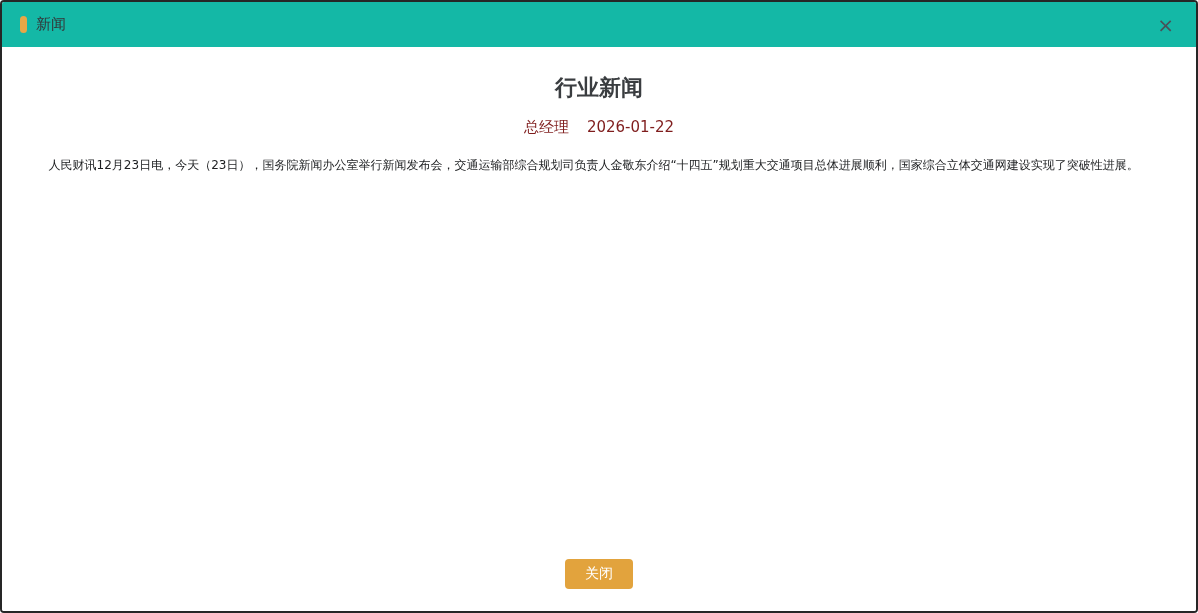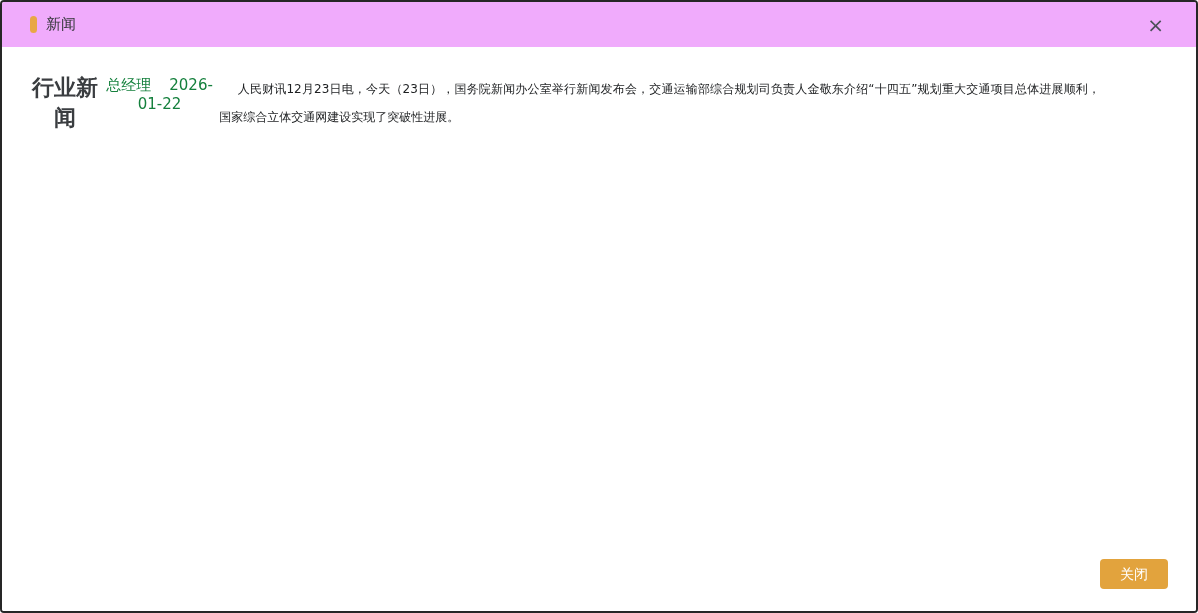--- a/index.html
+++ b/index.html
@@ -13,24 +13,24 @@
     border-radius: 4px;
     background: #ffffff;
     display: flex;
     flex-direction: column;
     overflow: hidden;
   }
 
   .dialog-header {
     height: 45px;
     flex: none;
-    background: #f0abfc;
+    background: #14b8a6;
     display: flex;
     align-items: center;
-    padding: 0 28px;
+    padding: 0 18px;
   }
   .title-marker {
     width: 7px;
     height: 17px;
     background: #e9a746;
     border-radius: 4px;
     margin-right: 9px;
     flex: none;
   }
   .header-title {
@@ -43,38 +43,38 @@
     line-height: 1;
     color: #4a5058;
     cursor: pointer;
     padding: 2px 4px;
     user-select: none;
   }
 
   .content {
     flex: 1;
     display: flex;
-    flex-direction: row;
+    flex-direction: column;
     padding: 14px 28px 22px 28px;
     background: #ffffff;
     overflow: hidden;
   }
 
   .article-title {
     text-align: center;
     font-size: 22px;
     font-weight: bold;
     color: #3a3d40;
     margin-top: 12px;
   }
 
   .byline {
     text-align: center;
     font-size: 15px;
-    color: #15803d;
+    color: #7f1d1d;
     margin-top: 15px;
   }
   .byline .byline-date { margin-left: 18px; }
 
   .paragraphs {
     margin-top: 15px;
     font-size: 12px;
     line-height: 27.5px;
     color: #1d1f21;
     text-align: justify;
@@ -87,21 +87,21 @@
   .dialog-footer {
     margin-top: auto;
     flex: none;
     text-align: center;
   }
   .close-button {
     display: inline-block;
     background: #e2a33d;
     color: #ffffff;
     font-size: 14px;
-    font-family: Liberation Sans, sans-serif;
+    font-family: Liberation Serif, serif;
     border: none;
     border-radius: 4px;
     padding: 8px 20px;
     cursor: pointer;
     line-height: 1;
   }
 </style>
 </head>
 <body>
 

